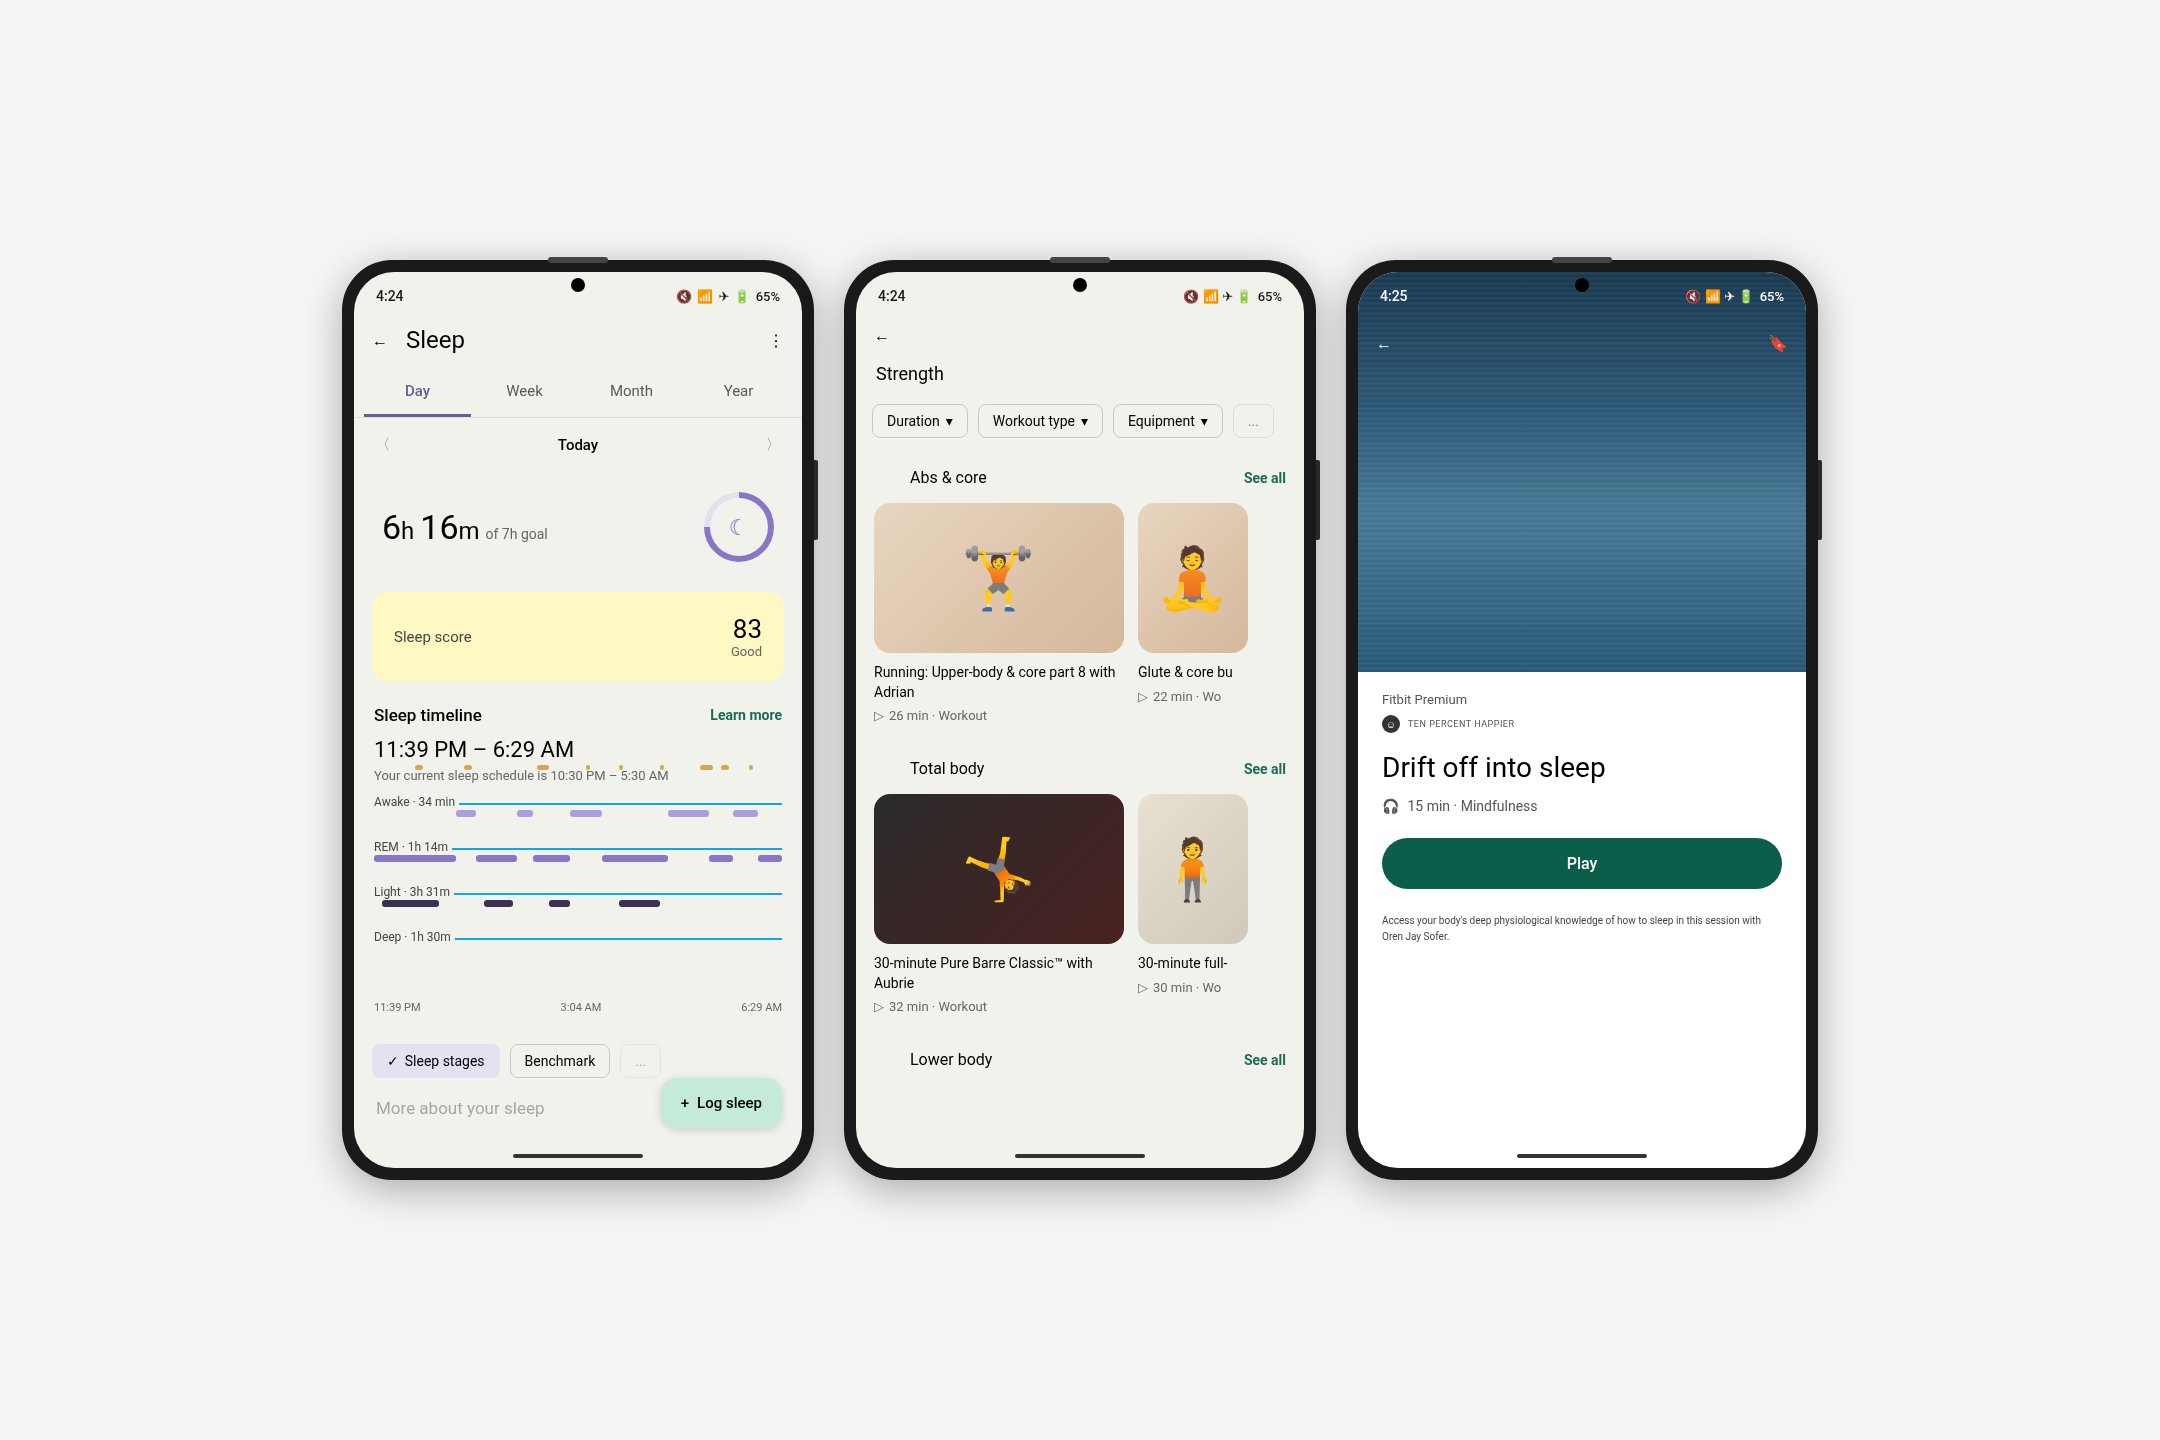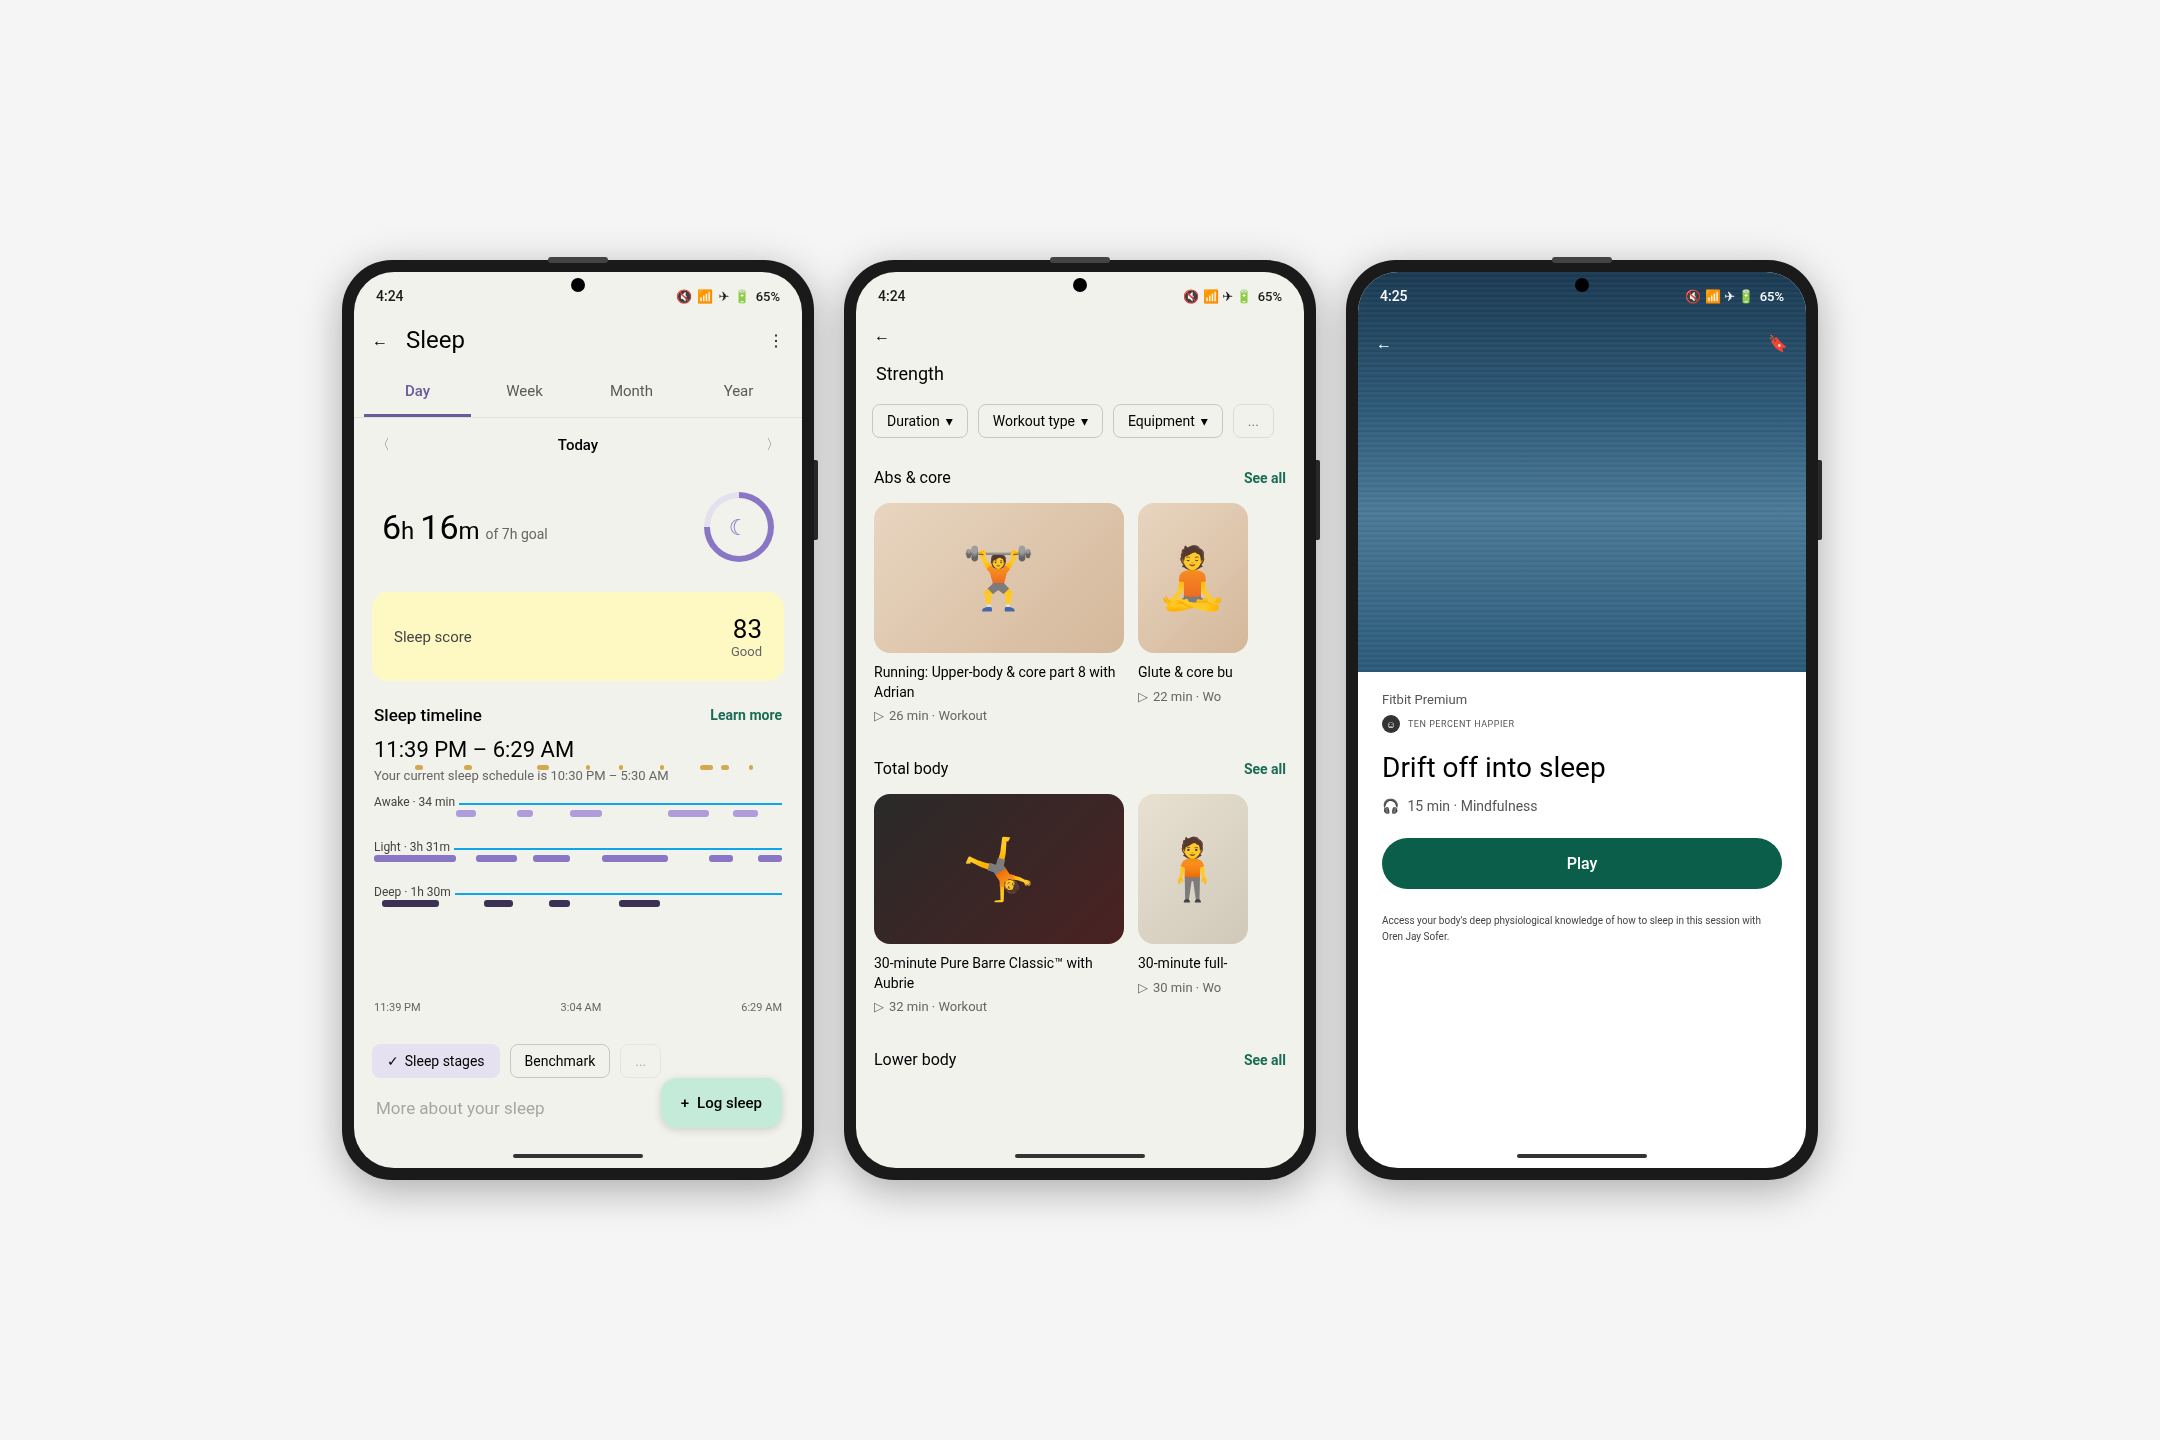--- a/index.html
+++ b/index.html
@@ -66,21 +66,21 @@
 .chips-row::-webkit-scrollbar { display: none; }
 .chip { padding: 8px 14px; border-radius: 8px; border: 1px solid #c8c8c0; font-size: 14px; white-space: nowrap; display: flex; align-items: center; gap: 6px; cursor: pointer; }
 .chip.selected { background: #e6e1f0; border-color: #e6e1f0; }
 
 .fab { position: absolute; bottom: 40px; right: 20px; background: #c4ead9; padding: 16px 20px; border-radius: 16px; display: flex; align-items: center; gap: 8px; font-size: 15px; font-weight: 500; box-shadow: 0 2px 8px rgba(0,0,0,0.15); cursor: pointer; }
 
 .navbar { position: absolute; bottom: 10px; left: 50%; transform: translateX(-50%); width: 130px; height: 4px; background: #333; border-radius: 2px; }
 .filters { display: flex; gap: 10px; padding: 12px 16px; overflow-x: auto; }
 .filters::-webkit-scrollbar { display: none; }
 .cat-section { padding: 18px 0 18px 18px; }
-.cat-head { display: flex; justify-content: space-between; align-items: center; padding-right: 18px; margin-bottom: 16px; }
+.cat-head { display: flex; justify-content: space-between; align-items: center; padding-right: 18px; margin-bottom: 16px; margin-left: 36px; }
 .cat-head h3 { font-size: 16px; font-weight: 400; }
 .cards-row { display: flex; gap: 14px; overflow-x: auto; }
 .cards-row::-webkit-scrollbar { display: none; }
 .workout-card { flex: 0 0 250px; }
 .workout-card .img { width: 100%; height: 150px; border-radius: 16px; background: #ccc; margin-bottom: 10px; display: flex; align-items: center; justify-content: center; font-size: 40px; }
 .workout-card .img.peach { background: linear-gradient(135deg, #e8d5c0, #d4b89a); }
 .workout-card .img.gym { background: linear-gradient(135deg, #2a2a2a, #4a2222); }
 .workout-card .img.studio { background: linear-gradient(135deg, #e8e0d0, #d0c8b8); }
 .workout-card .title { font-size: 14px; line-height: 1.4; margin-bottom: 6px; }
 .workout-card .meta { font-size: 13px; color: #666; display: flex; align-items: center; gap: 5px; }
@@ -152,20 +152,23 @@
     <div class="section">
       <div class="section-head">
         <h3>Sleep timeline</h3>
         <span class="link">Learn more</span>
       </div>
       <div class="timerange">11:39 PM – 6:29 AM</div>
       <div class="subtext">Your current sleep schedule is 10:30 PM – 5:30 AM</div>
       <div class="chart">
         <div class="chart-row">
               <span class="lbl">Awake · 34 min</span>
+            </div>
+        <div class="chart-row">
+              <span class="lbl">REM · 1h 14m</span>
             </div>
         <div class="chart-row">
               <span class="lbl">Light · 3h 31m</span>
             </div>
         <div class="chart-row">
               <span class="lbl">Deep · 1h 30m</span>
             </div>
         <div class="bars" style="position:absolute; inset:0;">
           <div class="bar awake" style="left:10%;width:2%"></div>
               <div class="bar awake" style="left:22%;width:2%"></div>

